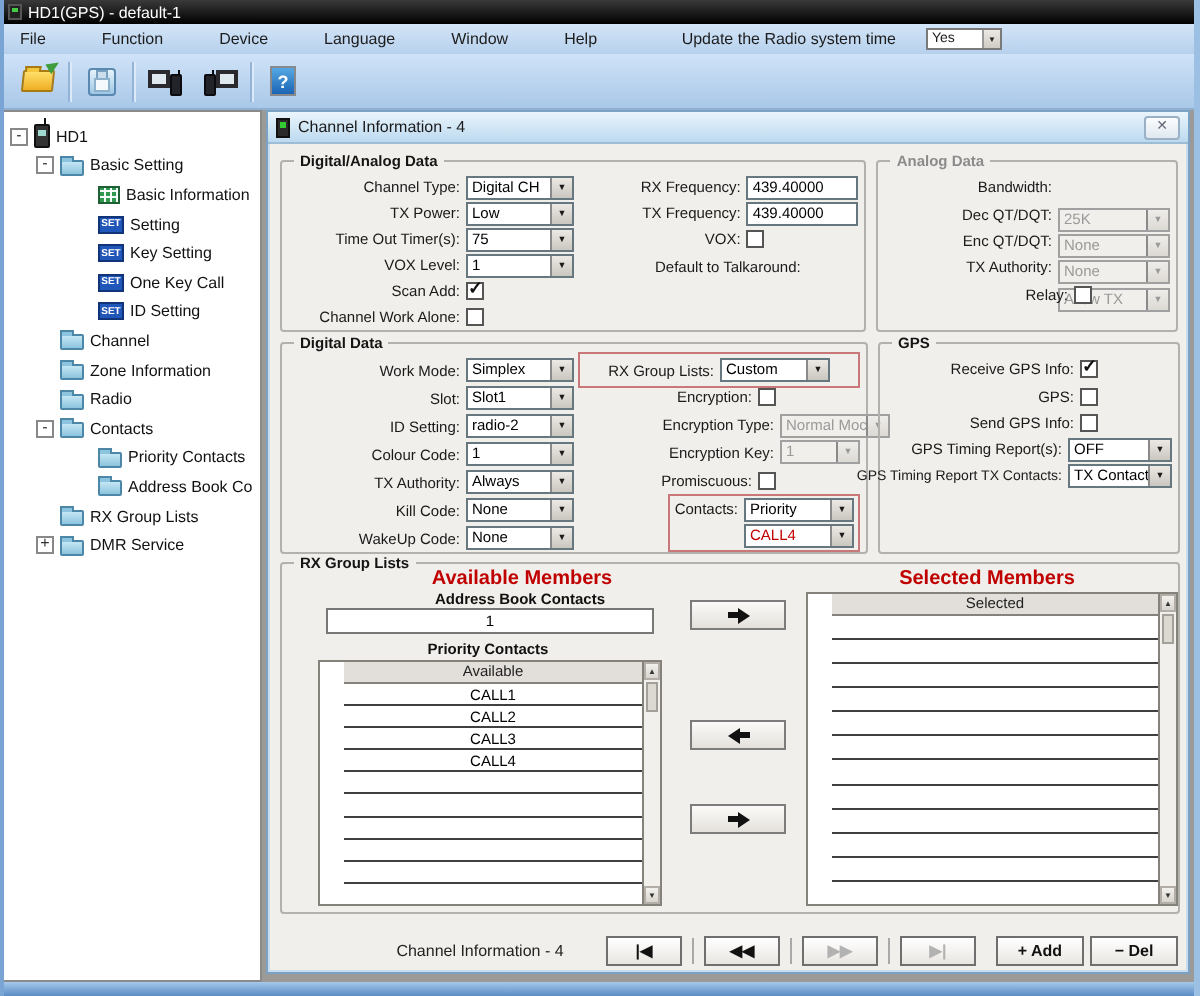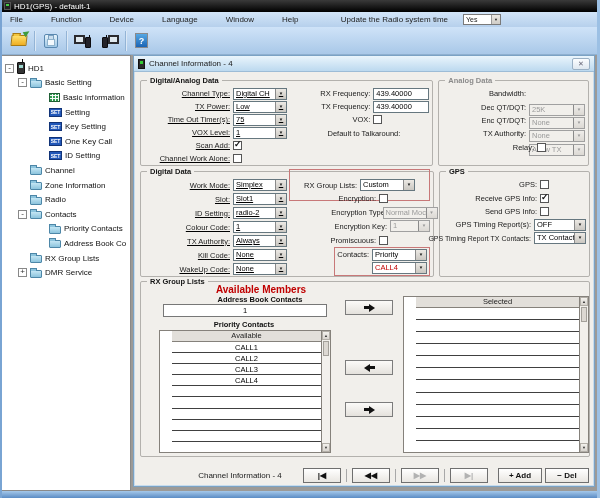--- a/index.html
+++ b/index.html
@@ -70,29 +70,29 @@
   .grow { display:flex; gap:5px; }
   .group { position:relative; border:1px solid #b3b1ad; border-radius:2px; padding-top:6px; }
   .gtitle { position:absolute; top:-5px; left:6px; background:#f1efeb; padding:0 3px; font-size:7.5px; font-weight:bold; color:#151515; }
   .group.disabled .gtitle { color:#8b8b8b; }
   .g-da { width:294px; height:86px; display:flex; }
   .g-an { width:151px; height:86px; }
   .g-dd { width:294px; height:106px; display:flex; margin-top:5px; }
   .g-gps { width:151px; height:106px; margin-top:5px; }
   .g-rx { width:450px; height:176px; margin-top:4px; }
 
-  .colL { width:152px; display:flex; flex-direction:column;text-decoration:underline; }
+  .colL { width:152px; display:flex; flex-direction:column; }
   .colR { flex:1; display:flex; flex-direction:column; padding-right:3px; }
   .frow { height:13.2px; display:flex; align-items:center; }
   .g-dd .frow { height:14px; }
   .frow.re { justify-content:flex-end; }
   .flabel { width:92px; text-align:right; padding-right:3px; font-size:7.5px; color:#1a1a1a; white-space:nowrap; }
   .rlabel { font-size:7.5px; color:#1a1a1a; padding-right:3px; white-space:nowrap; }
   .ctl { width:56px; display:flex; align-items:center; flex:none; }
-  .g-dd .colR .ctl { width:40px;justify-content:center; }
+  .g-dd .colR .ctl { width:40px; }
   .cb { display:flex; width:54px; height:12px; border:1px solid #66777f; background:#fff; }
   .cb .v { flex:1; font-size:7.5px; padding:0 2px; line-height:10px; overflow:hidden; white-space:nowrap; }
   .cb .a { width:11px; background:linear-gradient(#ece9e4,#cac7c1); border-left:1px solid #8a8a8a; font-size:4.5px; line-height:10px; text-align:center; color:#1a1a1a; }
   .cb.dis { border-color:#a0a0a0; background:#f1efeb; }
   .cb.dis .v { color:#9a9a9a; }
   .cb.dis .a { color:#9a9a9a; background:linear-gradient(#efedea,#dcd9d4); }
   .ti { width:56px; height:12px; border:1px solid #66777f; background:#fff; font-size:7.5px; padding:0 2px; display:flex; align-items:center; }
   .ck { width:9px; height:9px; border:1px solid #555; background:#fff; position:relative; flex:none; }
   .ck.checked::after { content:"✓"; position:absolute; top:-3px; left:0; font-size:9px; font-weight:bold; color:#111; }
   .redwrap { border:1px solid #c87878; padding:0; display:flex; }
@@ -423,21 +423,21 @@
                 <div class="frow">
                   <span class="flabel">WakeUp Code:</span>
                   <span class="cb">
                       <span class="v">None</span>
                       <span class="a">▼</span>
                     </span>
                 </div>
               </div>
               <div class="colR">
                 <div class="frow re">
-                  <span class="redwrap" style="display:flex;align-items:center;height:32px;padding:0 14px">
+                  <span class="redwrap" style="display:flex;align-items:center;height:18px;padding:0 14px">
                     <span class="rlabel">RX Group Lists:</span>
                     <span class="cb" style="width:55px">
                         <span class="v">Custom</span>
                         <span class="a">▼</span>
                       </span>
                   </span>
                 </div>
                 <div class="frow re" style="padding-right:42px">
                   <span class="rlabel">Encryption:</span>
                   <span class="ck"></span>
@@ -478,26 +478,26 @@
                         <span class="a">▼</span>
                       </span>
                   </div>
                 </div>
               </div>
             </div>
 
             <div class="group g-gps">
               <span class="gtitle">GPS</span>
               <div class="frow re" style="padding-right:40px">
+                <span class="rlabel">Receive GPS Info:</span>
+                <span class="ck checked"></span>
+              </div>
+              <div class="frow re" style="padding-right:40px">
                 <span class="rlabel">GPS:</span>
                 <span class="ck"></span>
-              </div>
-              <div class="frow re" style="padding-right:40px">
-                <span class="rlabel">Receive GPS Info:</span>
-                <span class="ck checked"></span>
               </div>
               <div class="frow re" style="padding-right:40px">
                 <span class="rlabel">Send GPS Info:</span>
                 <span class="ck"></span>
               </div>
               <div class="frow re">
                 <span class="rlabel">GPS Timing Report(s):</span>
                 <span class="cb">
                     <span class="v">OFF</span>
                     <span class="a">▼</span>
@@ -510,20 +510,21 @@
                     <span class="a">▼</span>
                   </span>
               </div>
             </div>
           </div>
 
           <div class="group g-rx">
             <span class="gtitle">RX Group Lists</span>
 
             <span class="redhead" style="left:0;top:2px;width:240px">Available Members</span>
+            <span class="redhead" style="left:255px;top:2px;width:195px">Selected Members</span>
 
             <span class="bhead" style="left:34px;top:13px;width:170px">Address Book Contacts</span>
             <div class="addr-list">
               <span>1</span>
             </div>
             <span class="bhead" style="left:18px;top:38px;width:170px">Priority Contacts</span>
 
             <div class="tbl" style="left:18px;top:48px;width:172px;height:123px">
               <div class="tcol">
                 <div class="thead">Available</div>

